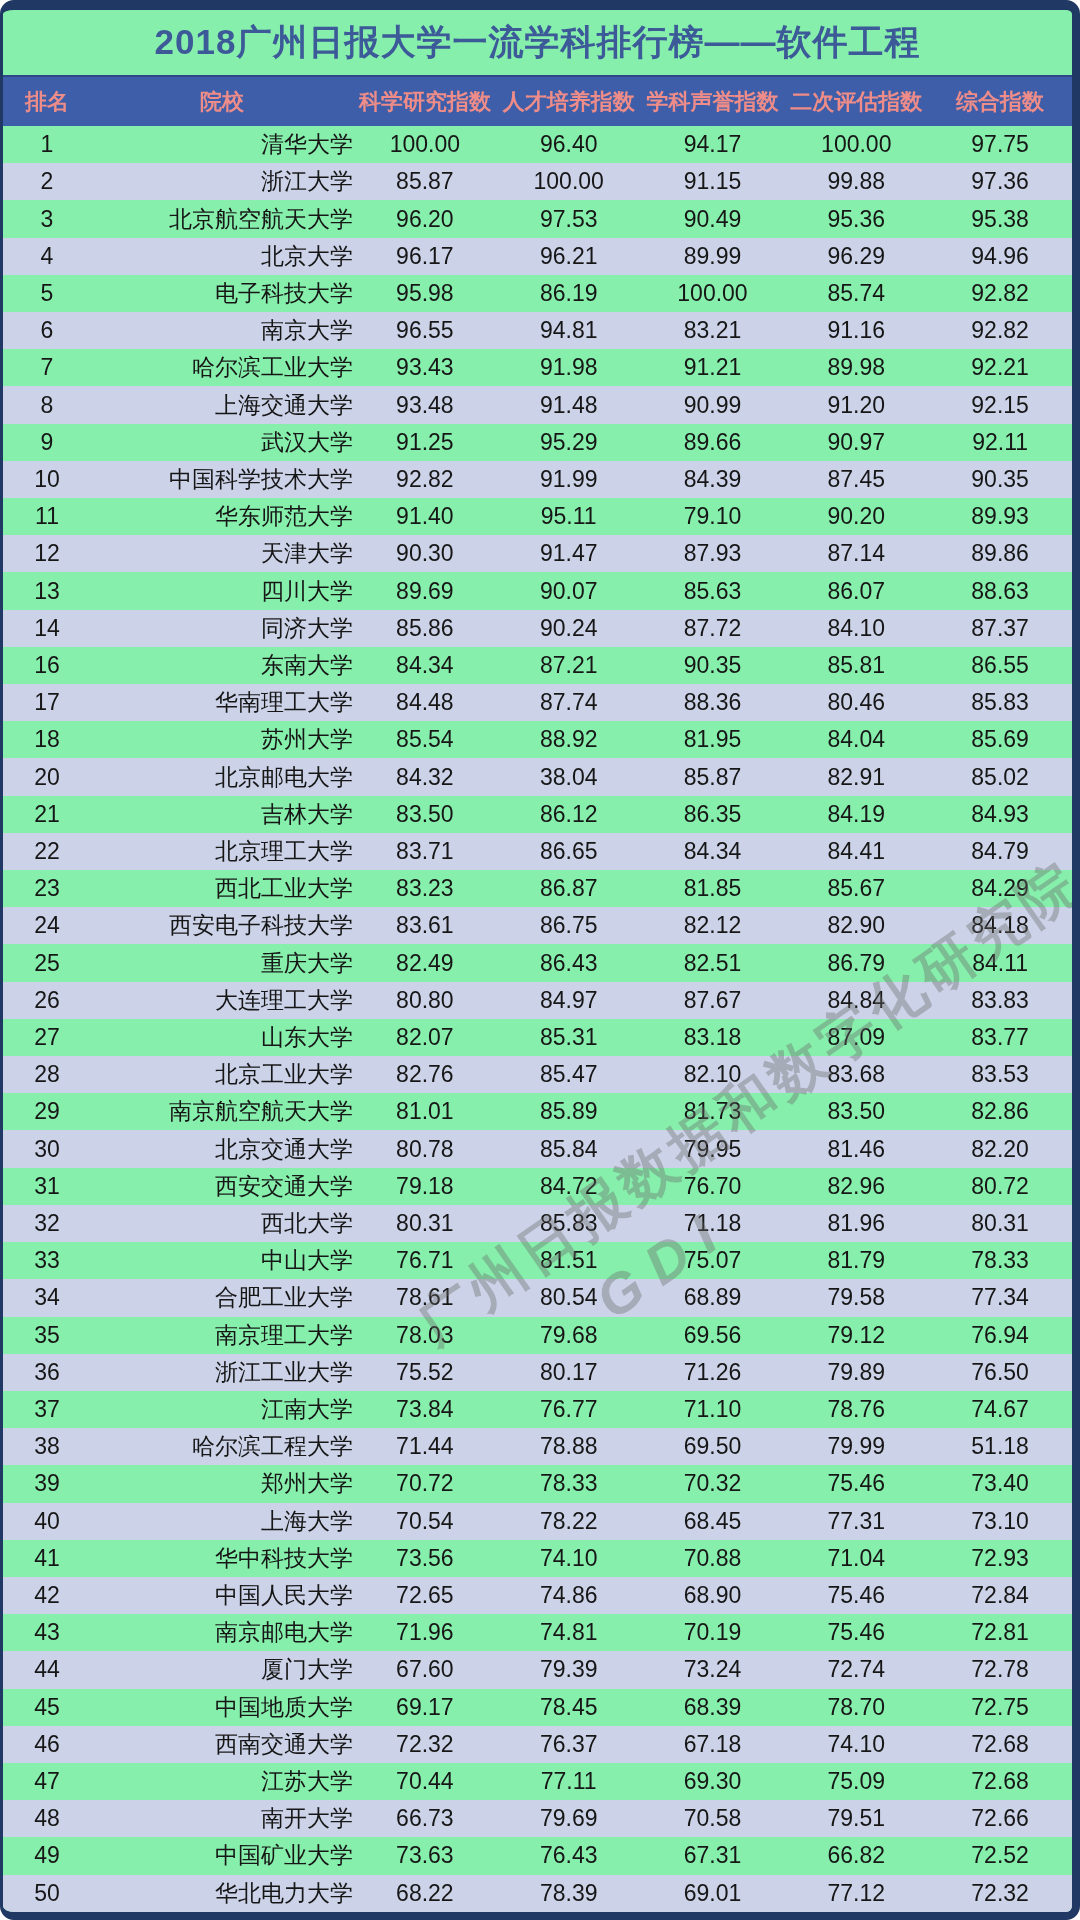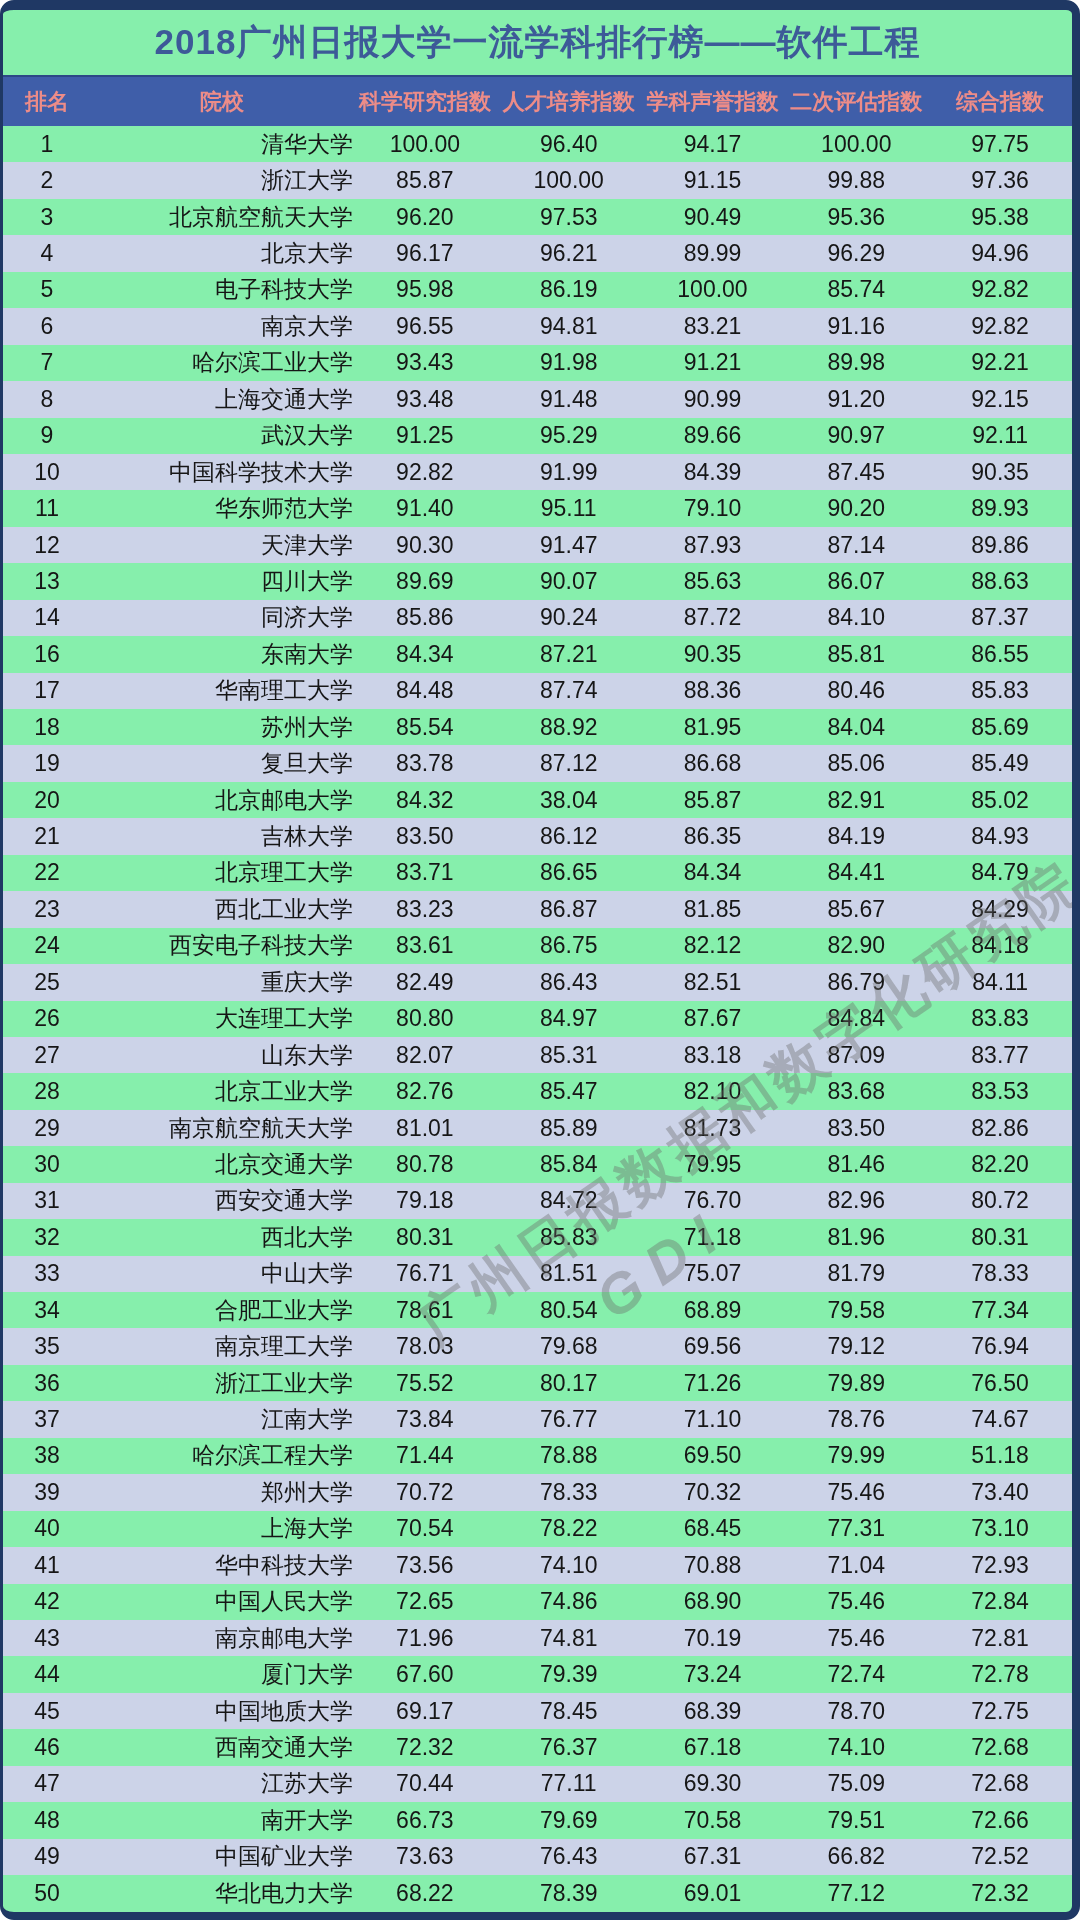--- a/index.html
+++ b/index.html
@@ -211,29 +211,20 @@
         <tr>
           <td>18</td>
           <td class="school">苏州大学</td>
           <td>85.54</td>
           <td>88.92</td>
           <td>81.95</td>
           <td>84.04</td>
           <td>85.69</td>
         </tr>
         <tr>
-          <td>19</td>
-          <td class="school">复旦大学</td>
-          <td>83.78</td>
-          <td>87.12</td>
-          <td>86.68</td>
-          <td>85.06</td>
-          <td>85.49</td>
-        </tr>
-        <tr>
           <td>20</td>
           <td class="school">北京邮电大学</td>
           <td>84.32</td>
           <td>38.04</td>
           <td>85.87</td>
           <td>82.91</td>
           <td>85.02</td>
         </tr>
         <tr>
           <td>21</td>

